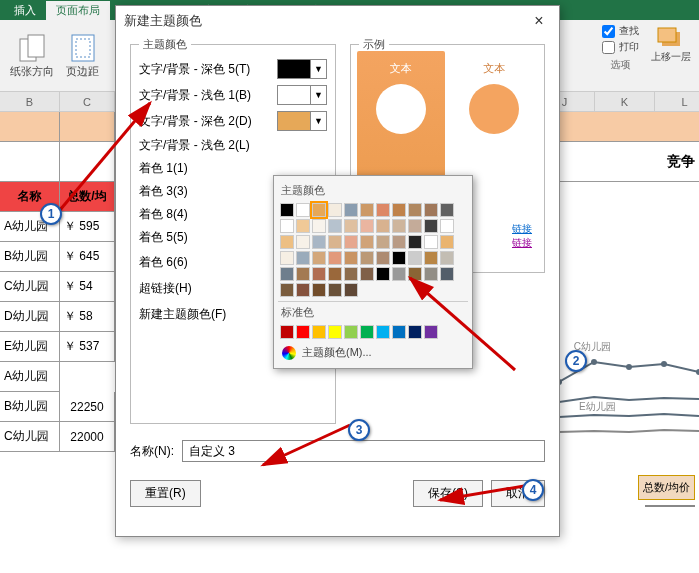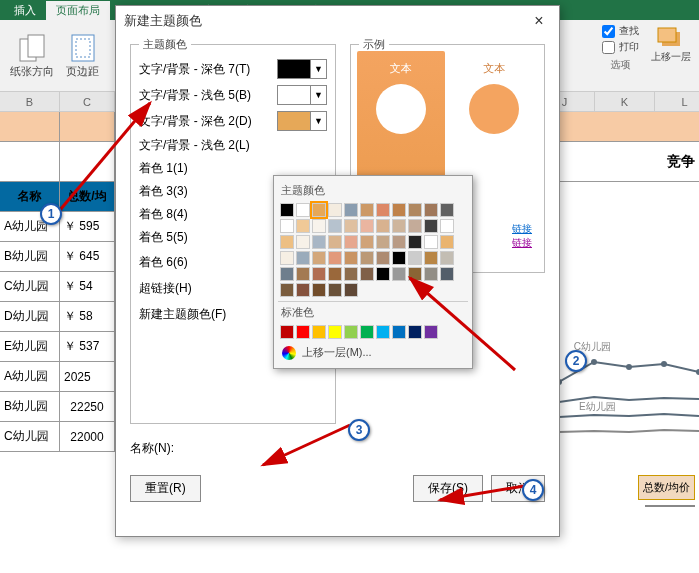--- a/index.html
+++ b/index.html
@@ -17,21 +17,21 @@
     .ribbon-right .col { display: flex; flex-direction: column; gap: 2px; font-size: 10px; color: #444; }
     .chk-row { display: flex; align-items: center; gap: 4px; }
     .opt-row { font-size: 10px; color: #666; padding-top: 2px; text-align: center; }
     
     .spreadsheet { position: absolute; top: 92px; left: 0; right: 0; bottom: 0; background: #fff; }
     .col-headers { display: flex; height: 20px; background: #e6e6e6; border-bottom: 1px solid #ccc; }
     .col-h { border-right: 1px solid #ccc; text-align: center; font-size: 11px; color: #666; line-height: 20px; flex-shrink: 0; }
     .sheet-body { }
     .sheet-row { display: flex; height: 30px; }
     .cell { border-right: 1px solid #999; border-bottom: 1px solid #999; font-size: 12px; padding: 0 4px; display: flex; align-items: center; background: #fff; flex-shrink: 0; }
-    .cell.hdr { background: #0369a1; font-weight: bold; justify-content: center; }
+    .cell.hdr { background: #ef4444; font-weight: bold; justify-content: center; }
     .cell.orange { background: #f7cba5; }
     
     .dialog { position: absolute; top: 5px; left: 115px; width: 445px; height: 532px; background: #fff; border: 1px solid #888; box-shadow: 2px 2px 10px rgba(0,0,0,0.3); z-index: 100; }
     .dlg-title { height: 30px; display: flex; align-items: center; justify-content: space-between; padding: 0 8px; font-size: 13px; color: #333; }
     .close-x { width: 24px; height: 24px; display: flex; align-items: center; justify-content: center; font-size: 16px; cursor: pointer; }
     .dlg-body { padding: 8px 14px; display: flex; gap: 14px; }
     .left-col { flex: 1; }
     .grp-box { border: 1px solid #bbb; padding: 8px; position: relative; }
     .grp-lbl { position: absolute; top: -8px; left: 8px; background: #fff; padding: 0 4px; font-size: 11px; color: #444; }
     .color-row { display: flex; align-items: center; justify-content: space-between; margin: 6px 0; font-size: 12px; }
@@ -176,21 +176,20 @@
         <div class="cell" style="width:60px">E幼儿园</div>
         <div class="cell" style="width:55px">￥ 537</div>
         <div class="cell" style="width:500px;border:none;justify-content:flex-end;font-size:10px;color:#888;gap:30px">
           <span>A幼儿园</span>
           <span>B幼儿园</span>
           <span>C幼儿园</span>
         </div>
       </div>
     <div class="sheet-row">
         <div class="cell" style="width:60px">A幼儿园</div>
-        <div class="cell" style="width:55px">2025</div>
       </div>
     <div class="sheet-row">
         <div class="cell" style="width:60px">B幼儿园</div>
         <div class="cell" style="width:55px;justify-content:center">22250</div>
         <div class="cell" style="width:70px;justify-content:center">25000</div>
         <div class="cell" style="width:70px;justify-content:center">22240</div>
         <div class="cell" style="width:70px;justify-content:center">22000</div>
         <div class="cell" style="width:70px;justify-content:center">20000</div>
         <div class="cell" style="width:100px;border:none;font-size:10px;color:#888">
           <span>A幼儿园</span>
@@ -230,28 +229,28 @@
   <div class="dlg-title">
     <span>新建主题颜色</span>
     <span class="close-x">×</span>
   </div>
   <div class="dlg-body">
     <div class="left-col">
       <div class="grp-box" style="height:380px">
         <div class="grp-lbl">主题颜色</div>
         <div id="color-rows">
             <div class="color-row">
-              <span>文字/背景 - 深色 7(T)</span>
+              <span>文字/背景 - 深色 5(T)</span>
               <div class="color-swatch">
                 <div class="sw-box" style="background:#000000"></div>
                 <div class="sw-arrow">▼</div>
               </div>
             </div>
             <div class="color-row">
-              <span>文字/背景 - 浅色 5(B)</span>
+              <span>文字/背景 - 浅色 1(B)</span>
               <div class="color-swatch">
                 <div class="sw-box" style="background:#ffffff"></div>
                 <div class="sw-arrow">▼</div>
               </div>
             </div>
             <div class="color-row">
               <span>文字/背景 - 深色 2(D)</span>
               <div class="color-swatch">
                 <div class="sw-box" style="background:#e6a858"></div>
                 <div class="sw-arrow">▼</div>
@@ -314,20 +313,21 @@
           <span>文本</span>
           <div class="prev-circle" style="background:#f4a460"></div>
           <div style="position:absolute;bottom:30px;right:6px;color:#06c;font-size:10px;text-decoration:underline">链接</div>
           <div style="position:absolute;bottom:16px;right:6px;color:#909;font-size:10px;text-decoration:underline">链接</div>
         </div>
       </div>
     </div>
   </div>
   <div class="name-row">
     <span>名称(N):</span>
+    <input class="name-input" value="自定义 3" style="">
   </div>
   <div class="btn-row">
     <button class="dbtn">重置(R)</button>
     <div style="display:flex;gap:8px">
       <button class="dbtn">保存(S)</button>
       <button class="dbtn">取消</button>
     </div>
   </div>
 </div>
 
@@ -403,21 +403,21 @@
       <div class="pcolor" style="background: rgb(255, 255, 0);"></div>
       <div class="pcolor" style="background: rgb(146, 208, 80);"></div>
       <div class="pcolor" style="background: rgb(0, 176, 80);"></div>
       <div class="pcolor" style="background: rgb(0, 176, 240);"></div>
       <div class="pcolor" style="background: rgb(0, 112, 192);"></div>
       <div class="pcolor" style="background: rgb(0, 32, 96);"></div>
       <div class="pcolor" style="background: rgb(112, 48, 160);"></div>
     </div>
   <div class="more-row">
     <div class="wheel"></div>
-    <span>上移一层(M)...</span>
+    <span>主题颜色(M)...</span>
   </div>
 </div>
 
 <div class="callout" style="top:203px;left:40px">1</div>
 <div class="callout" style="top:350px;left:565px">2</div>
 <div class="callout" style="top:419px;left:348px">3</div>
 <div class="callout" style="top:479px;left:522px">4</div>
 
 <svg class="arrow-svg" style="top:95px;left:55px" width="110" height="120">
   <defs>

